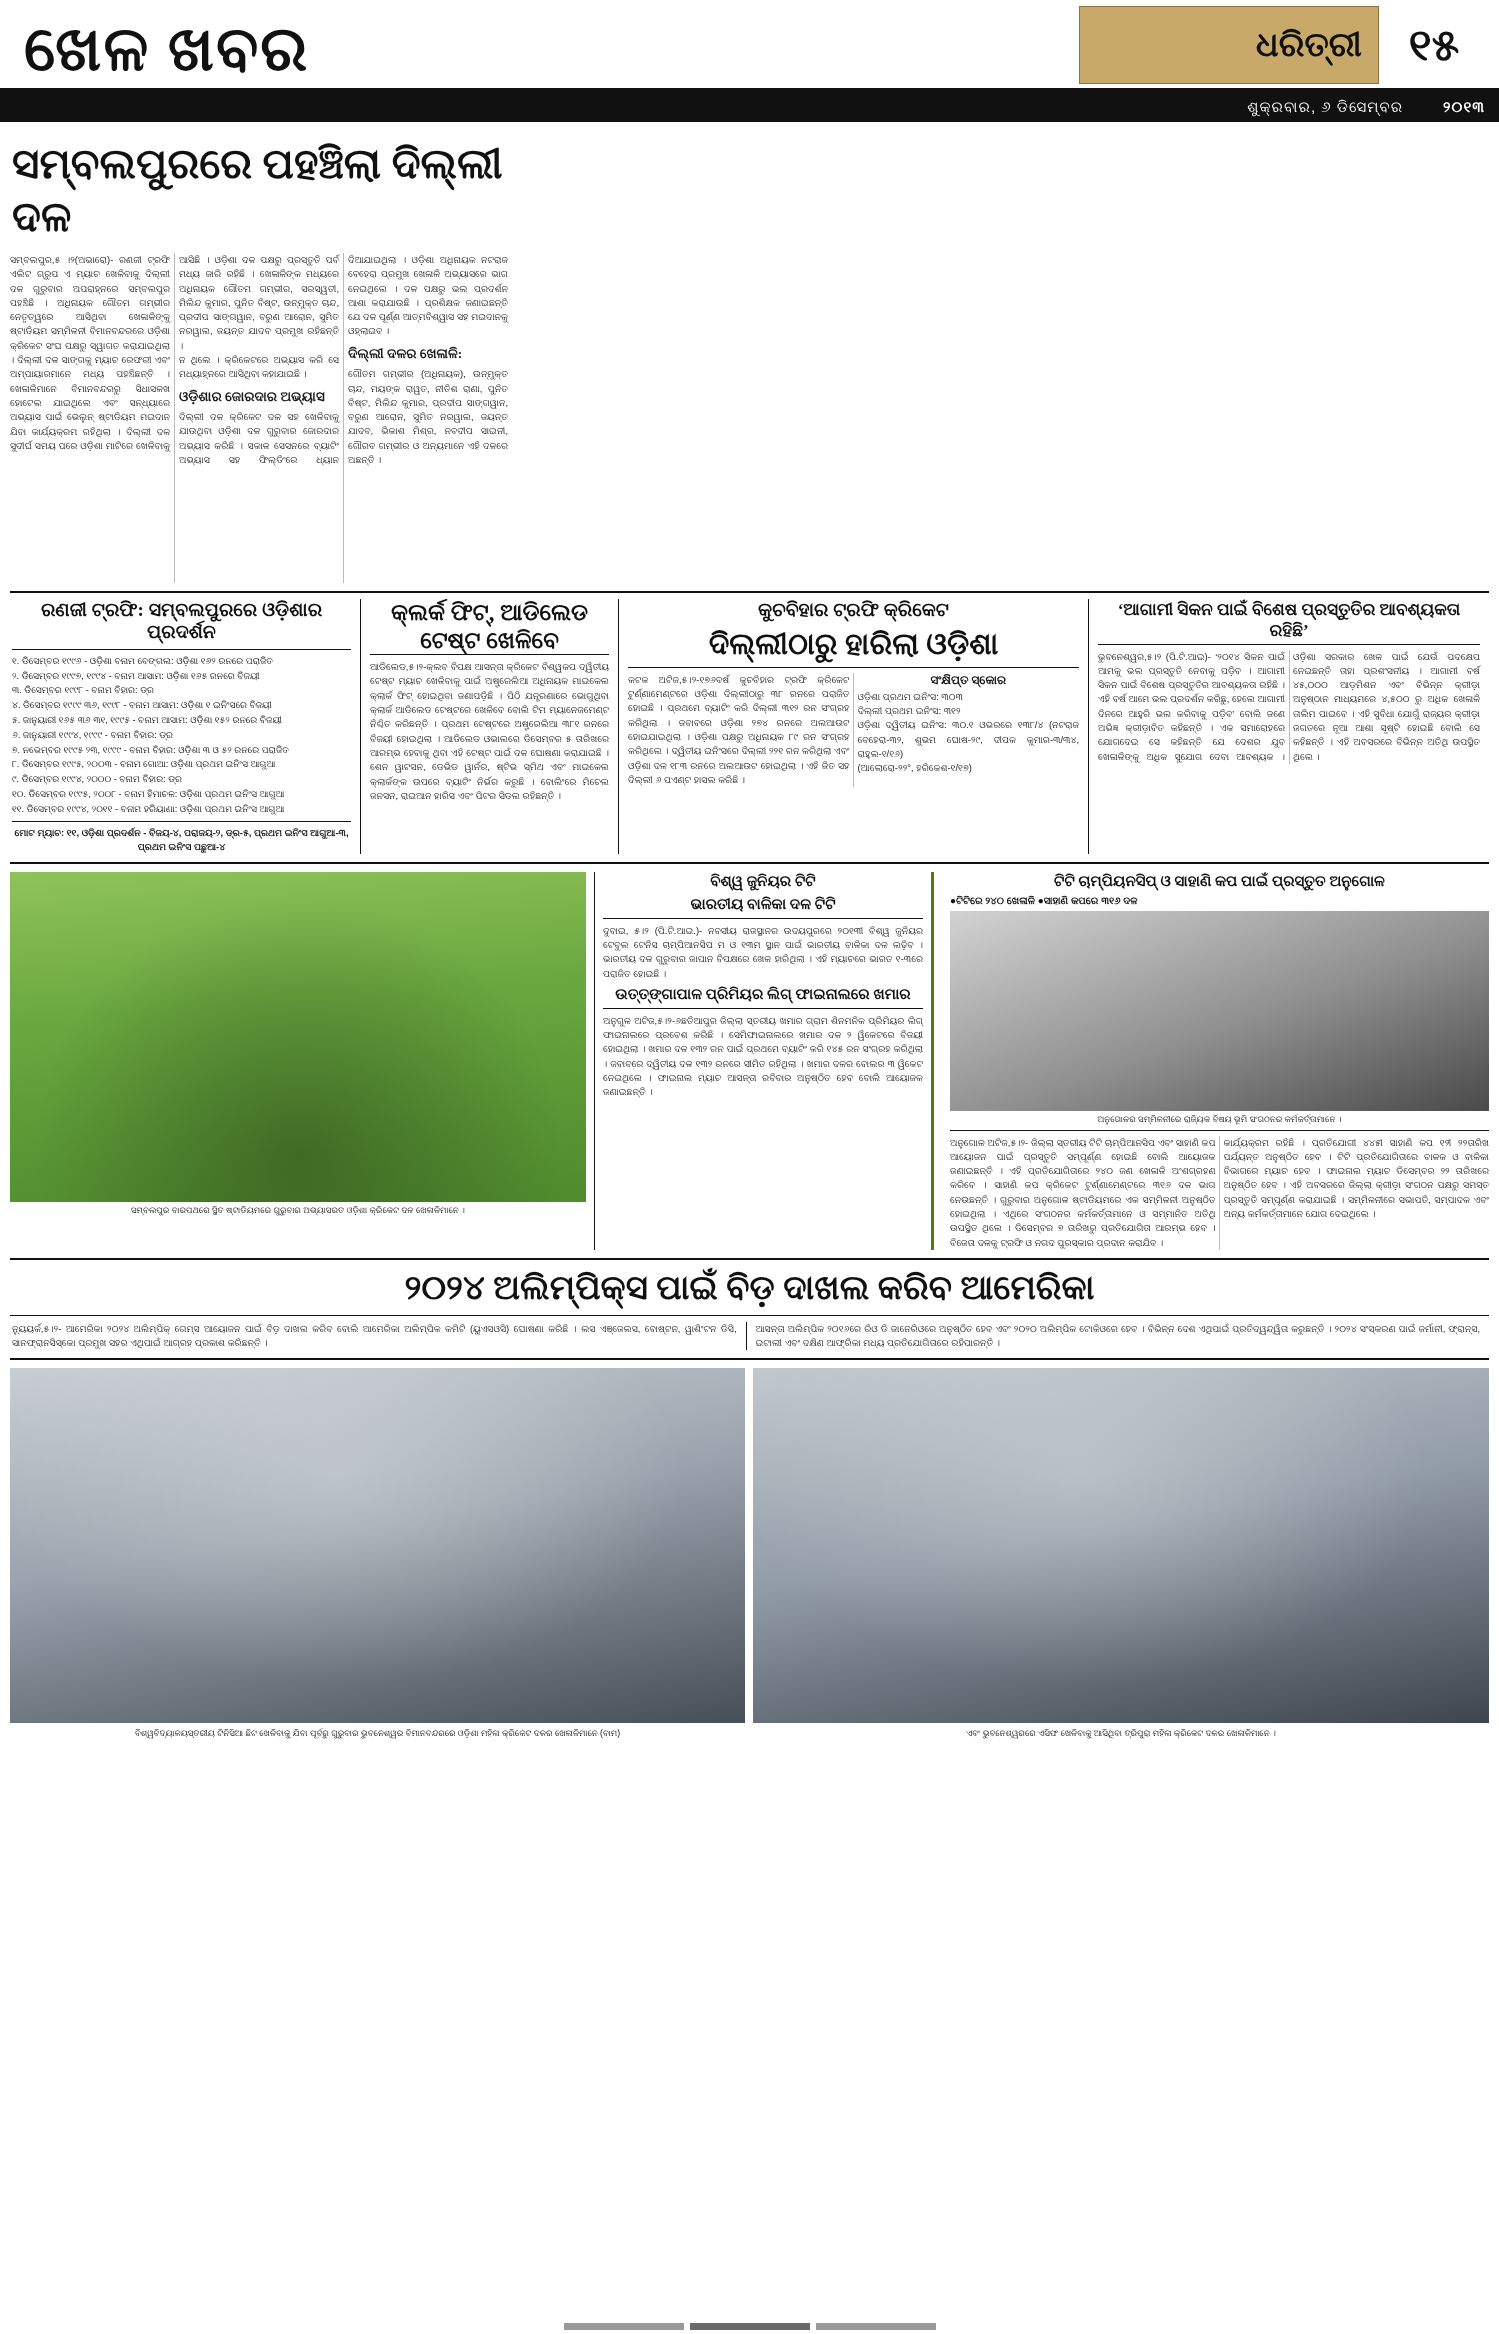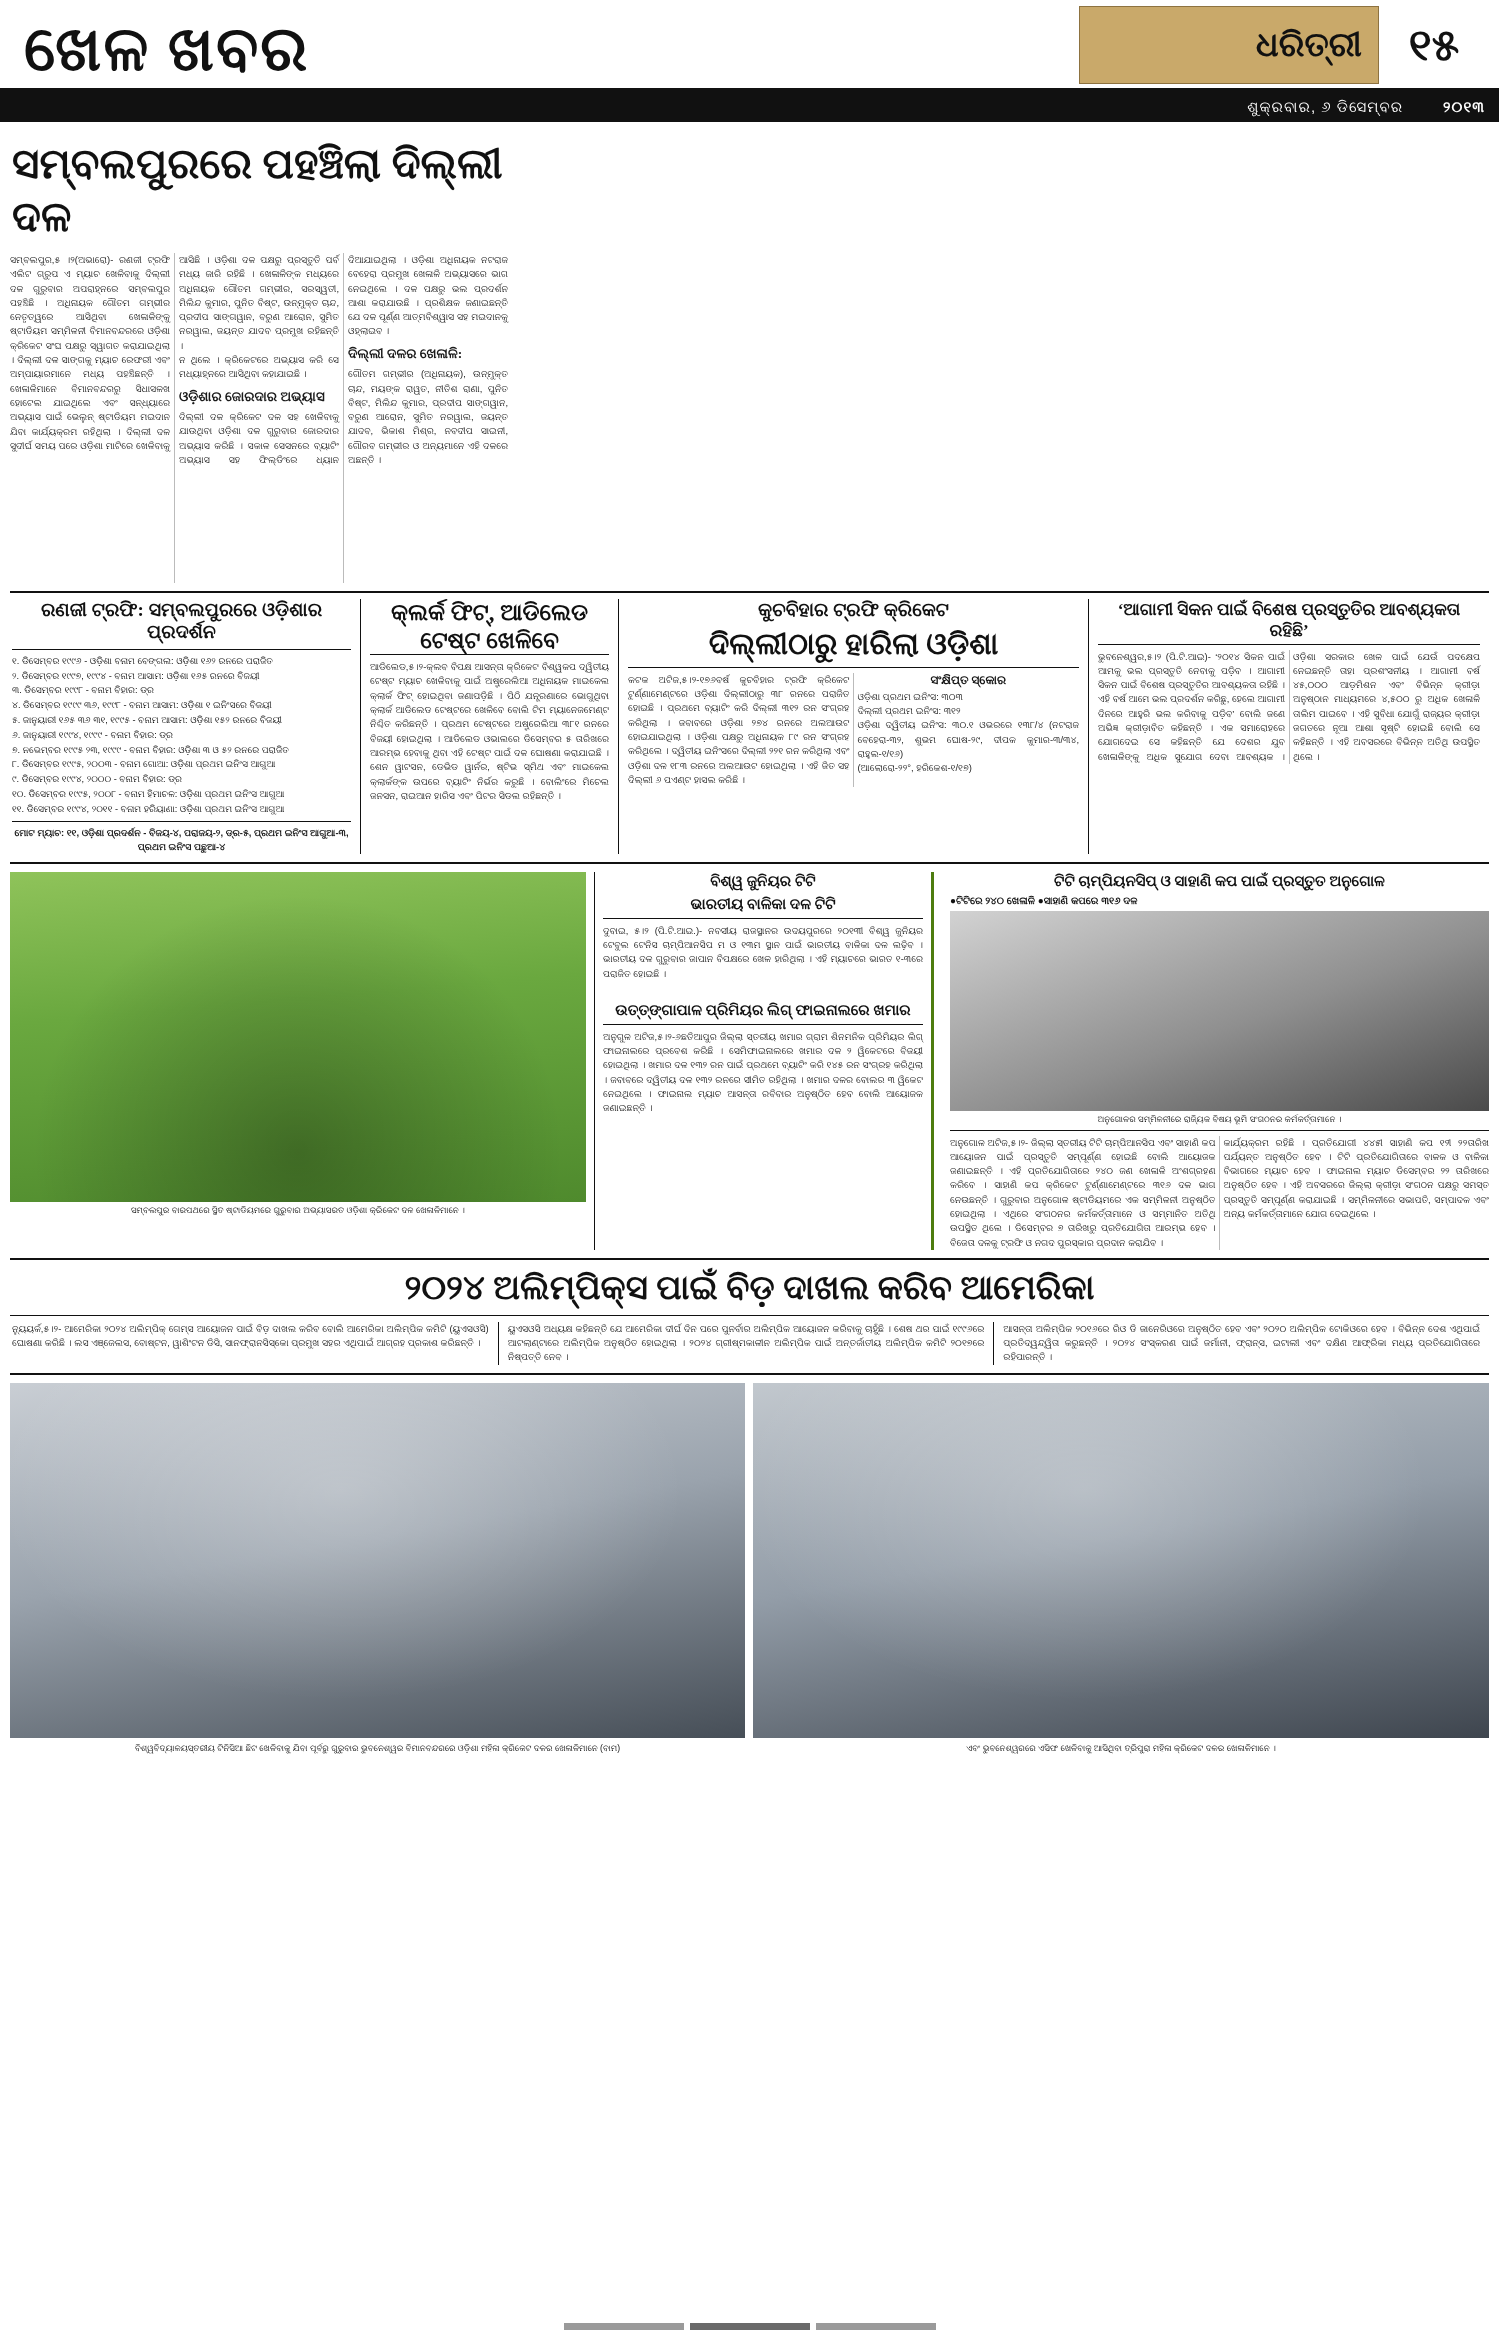--- a/index.html
+++ b/index.html
@@ -320,21 +320,21 @@
     <div class="mid-left">
       <div class="mid-photo"></div>
       <div class="cap">ସମ୍ବଲପୁର ବାରପଥରେ ସ୍ଥିତ ଷ୍ଟାଡିୟମରେ ଗୁରୁବାର ଅଭ୍ୟାସରତ ଓଡ଼ିଶା କ୍ରିକେଟ ଦଳ ଖେଳାଳିମାନେ ।</div>
     </div>
 
     <div class="mid-mid">
       <div class="hd hd-xs">ବିଶ୍ୱ ଜୁନିୟର ଟିଟି</div>
       <div class="hd hd-xs">ଭାରତୀୟ ବାଳିକା ଦଳ ଟିଟି</div>
       <div class="thin-rule" style="margin-bottom:5px;"></div>
       <div class="body-col">ଦୁବାଇ, ୫।୨ (ପି.ଟି.ଆଇ.)- ନବସୀୟ ରାଜସ୍ଥାନର ଉଦୟପୁରରେ ୨୦୧୩ୀ ବିଶ୍ୱ ଜୁନିୟର ଟେବୁଲ ଟେନିସ ଚାମ୍ପିଆନସିପ ମ ଓ ୧୩ମ ସ୍ଥାନ ପାଇଁ ଭାରତୀୟ ବାଳିକା ଦଳ ଲଢ଼ିବ । ଭାରତୀୟ ଦଳ ଗୁରୁବାର ଜାପାନ ବିପକ୍ଷରେ ଖେଳ ହାରିଥିଲା । ଏହି ମ୍ୟାଚରେ ଭାରତ ୧-୩ରେ ପରାଜିତ ହୋଇଛି ।</div>
-      <div class="hd hd-xs" style="margin-top:20px;text-align:center;">ଉତ୍ତ୍‌ଙ୍ଗାପାଳ ପ୍ରିମିୟର ଲିଗ୍‌ ଫାଇନାଲରେ ଖମାର</div>
+      <div class="hd hd-xs" style="margin-top:4px;text-align:center;">ଉତ୍ତ୍‌ଙ୍ଗାପାଳ ପ୍ରିମିୟର ଲିଗ୍‌ ଫାଇନାଲରେ ଖମାର</div>
       <div class="thin-rule" style="margin-bottom:5px;"></div>
       <div class="body-col">ଅନୁଗୁଳ ଅଟିଜ,୫।୨-୬ଛତିଆପୁର ଜିଲ୍ଲା ସ୍ତରୀୟ ଖମାର ଗ୍ରାମ ଶିନମନିକ ପ୍ରିମିୟର ଲିଗ୍‌ ଫାଇନାଲରେ ପ୍ରବେଶ କରିଛି । ସେମିଫାଇନାଲରେ ଖମାର ଦଳ ୨ ୱିକେଟରେ ବିଜୟୀ ହୋଇଥିଲା । ଖମାର ଦଳ ୧୩୨ ରନ ପାଇଁ ପ୍ରଥମେ ବ୍ୟାଟିଂ କରି ୧୪୫ ରନ ସଂଗ୍ରହ କରିଥିଲା । ଜବାବରେ ଦ୍ୱିତୀୟ ଦଳ ୧୩୨ ରନରେ ସୀମିତ ରହିଥିଲା । ଖମାର ଦଳର ବୋଲର ୩ ୱିକେଟ ନେଇଥିଲେ । ଫାଇନାଲ ମ୍ୟାଚ ଆସନ୍ତା ରବିବାର ଅନୁଷ୍ଠିତ ହେବ ବୋଲି ଆୟୋଜକ ଜଣାଇଛନ୍ତି ।</div>
     </div>
 
     <div class="mid-right">
       <div class="hd hd-xs">ଟିଟି ଚାମ୍ପିୟନସିପ୍ ଓ ସାହାଣି କପ ପାଇଁ ପ୍ରସ୍ତୁତ ଅନୁଗୋଳ</div>
       <div class="bullets">●ଟିଟିରେ ୨୪୦ ଖେଳାଳି ●ସାହାଣି କପରେ ୩୧୬ ଦଳ</div>
       <div class="gray-photo"></div>
       <div class="cap">ଅନୁଗୋଳର ସମ୍ମିଳନୀରେ ରାଜ୍ୟିକ ବିଷୟ ଭୂମି ସଂଗଠନର କର୍ମକର୍ତ୍ତାମାନେ ।</div>
       <div class="thin-rule" style="margin:4px 0 5px 0;"></div>
@@ -344,21 +344,20 @@
       </div>
     </div>
   </div>
 
   <div class="rule" style="margin:8px 10px 0 10px;"></div>
 
   <div class="hd oly-head">୨୦୨୪ ଅଲିମ୍ପିକ୍ସ ପାଇଁ ବିଡ଼ ଦାଖଲ କରିବ ଆମେରିକା</div>
   <div class="thin-rule" style="margin:0 10px 6px 10px;"></div>
   <div class="oly-cols">
     <div class="col body-col">ନ୍ୟୁୟର୍କ,୫।୨- ଆମେରିକା ୨୦୨୪ ଅଲିମ୍ପିକ୍ ଗେମ୍ସ ଆୟୋଜନ ପାଇଁ ବିଡ଼ ଦାଖଲ କରିବ ବୋଲି ଆମେରିକା ଅଲିମ୍ପିକ କମିଟି (ୟୁଏସଓସି) ଘୋଷଣା କରିଛି । ଲସ ଏଞ୍ଜେଲସ, ବୋଷ୍ଟନ, ୱାଶିଂଟନ ଡିସି, ସାନଫ୍ରାନସିସ୍କୋ ପ୍ରମୁଖ ସହର ଏଥିପାଇଁ ଆଗ୍ରହ ପ୍ରକାଶ କରିଛନ୍ତି ।</div>
-    <div class="col body-col">ୟୁଏସଓସି ଅଧ୍ୟକ୍ଷ କହିଛନ୍ତି ଯେ ଆମେରିକା ଦୀର୍ଘ ଦିନ ପରେ ପୁନର୍ବାର ଅଲିମ୍ପିକ ଆୟୋଜନ କରିବାକୁ ଚାହୁଁଛି । ଶେଷ ଥର ପାଇଁ ୧୯୯୬ରେ ଆଟଲାଣ୍ଟାରେ ଅଲିମ୍ପିକ ଅନୁଷ୍ଠିତ ହୋଇଥିଲା । ୨୦୨୪ ଗ୍ରୀଷ୍ମକାଳୀନ ଅଲିମ୍ପିକ ପାଇଁ ଅନ୍ତର୍ଜାତୀୟ ଅଲିମ୍ପିକ କମିଟି ୨୦୧୭ରେ ନିଷ୍ପତ୍ତି ନେବ ।</div>
     <div class="col body-col">ଆସନ୍ତା ଅଲିମ୍ପିକ ୨୦୧୬ରେ ରିଓ ଡି ଜାନେରିଓରେ ଅନୁଷ୍ଠିତ ହେବ ଏବଂ ୨୦୨୦ ଅଲିମ୍ପିକ ଟୋକିଓରେ ହେବ । ବିଭିନ୍ନ ଦେଶ ଏଥିପାଇଁ ପ୍ରତିଦ୍ୱନ୍ଦ୍ୱିତା କରୁଛନ୍ତି । ୨୦୨୪ ସଂସ୍କରଣ ପାଇଁ ଜର୍ମାନୀ, ଫ୍ରାନ୍ସ, ଇଟାଲୀ ଏବଂ ଦକ୍ଷିଣ ଆଫ୍ରିକା ମଧ୍ୟ ପ୍ରତିଯୋଗିତାରେ ରହିପାରନ୍ତି ।</div>
   </div>
 
   <div class="rule" style="margin:0 10px 8px 10px;"></div>
 
   <div class="bottom-photos">
     <div class="bp bp1"></div>
     <div class="bp bp2"></div>
   </div>
   <div class="bottom-cap">

